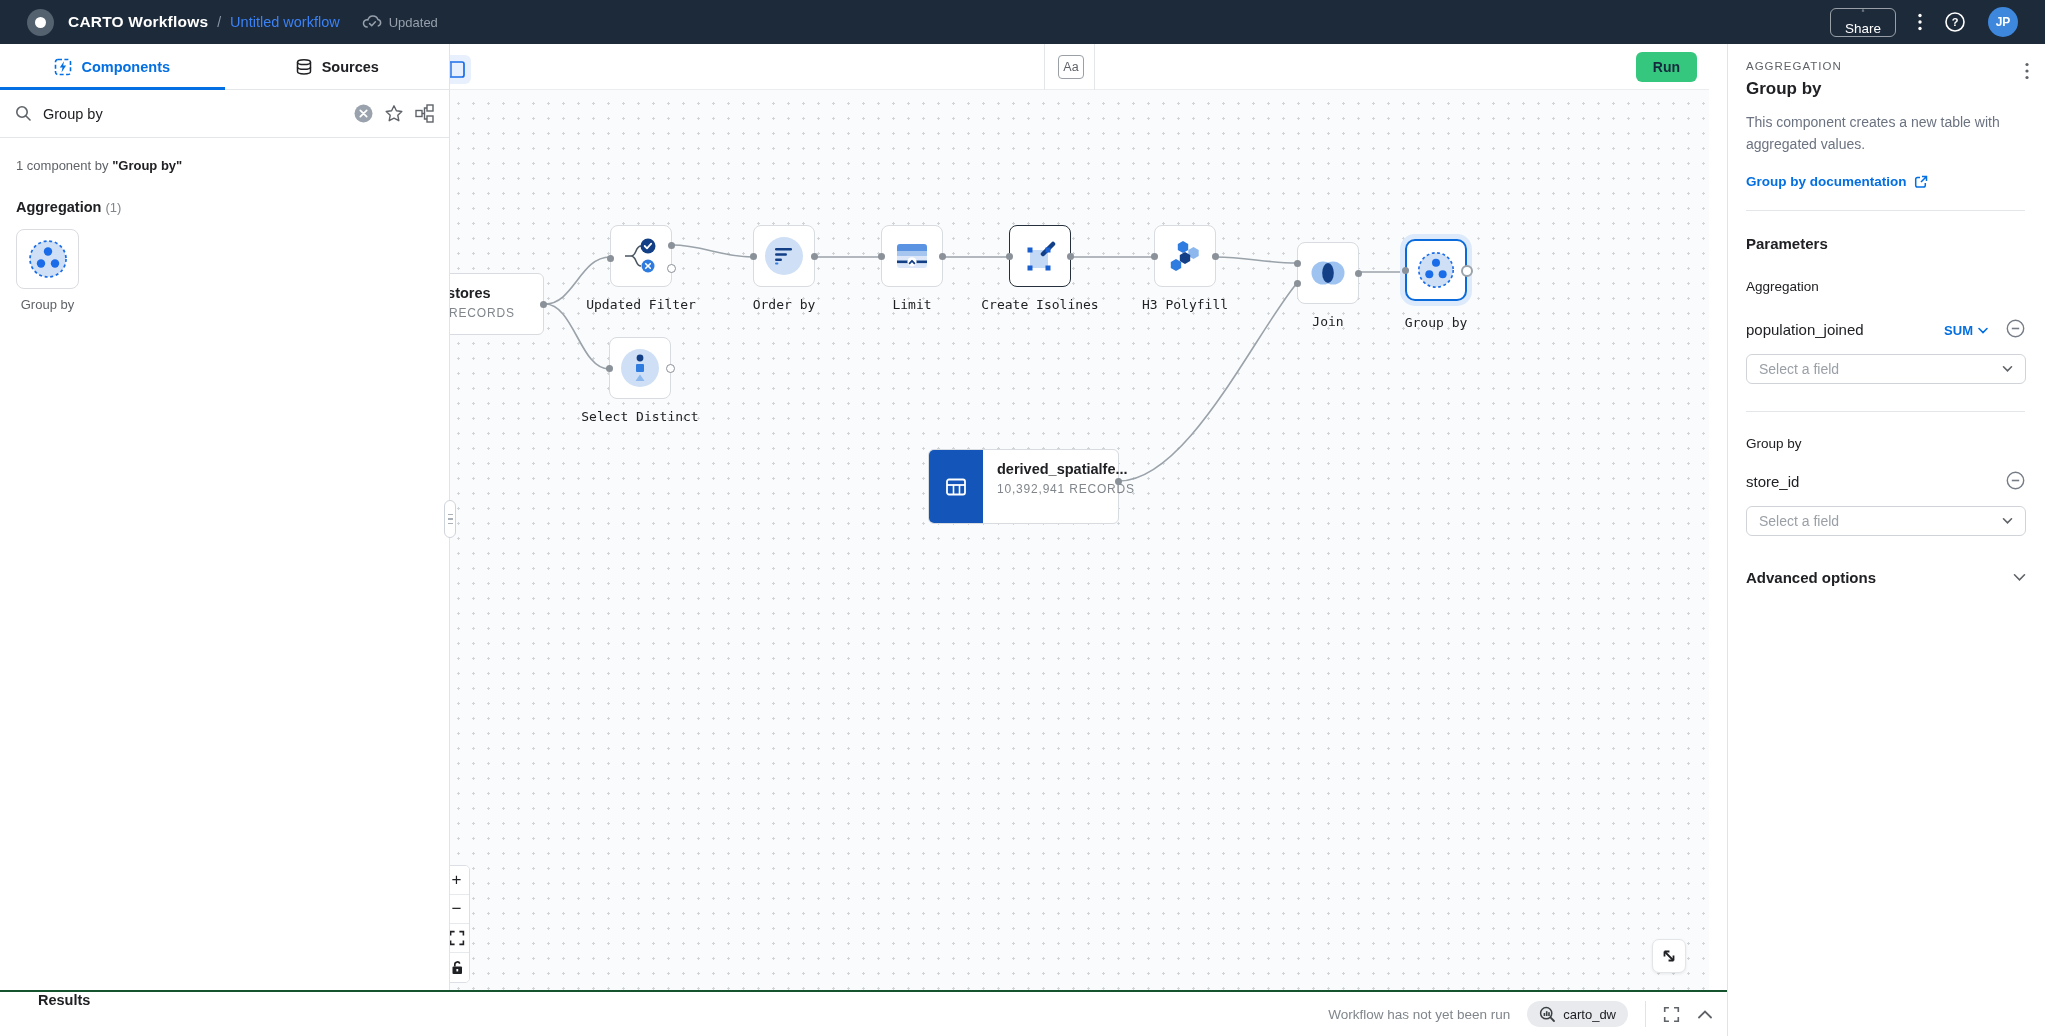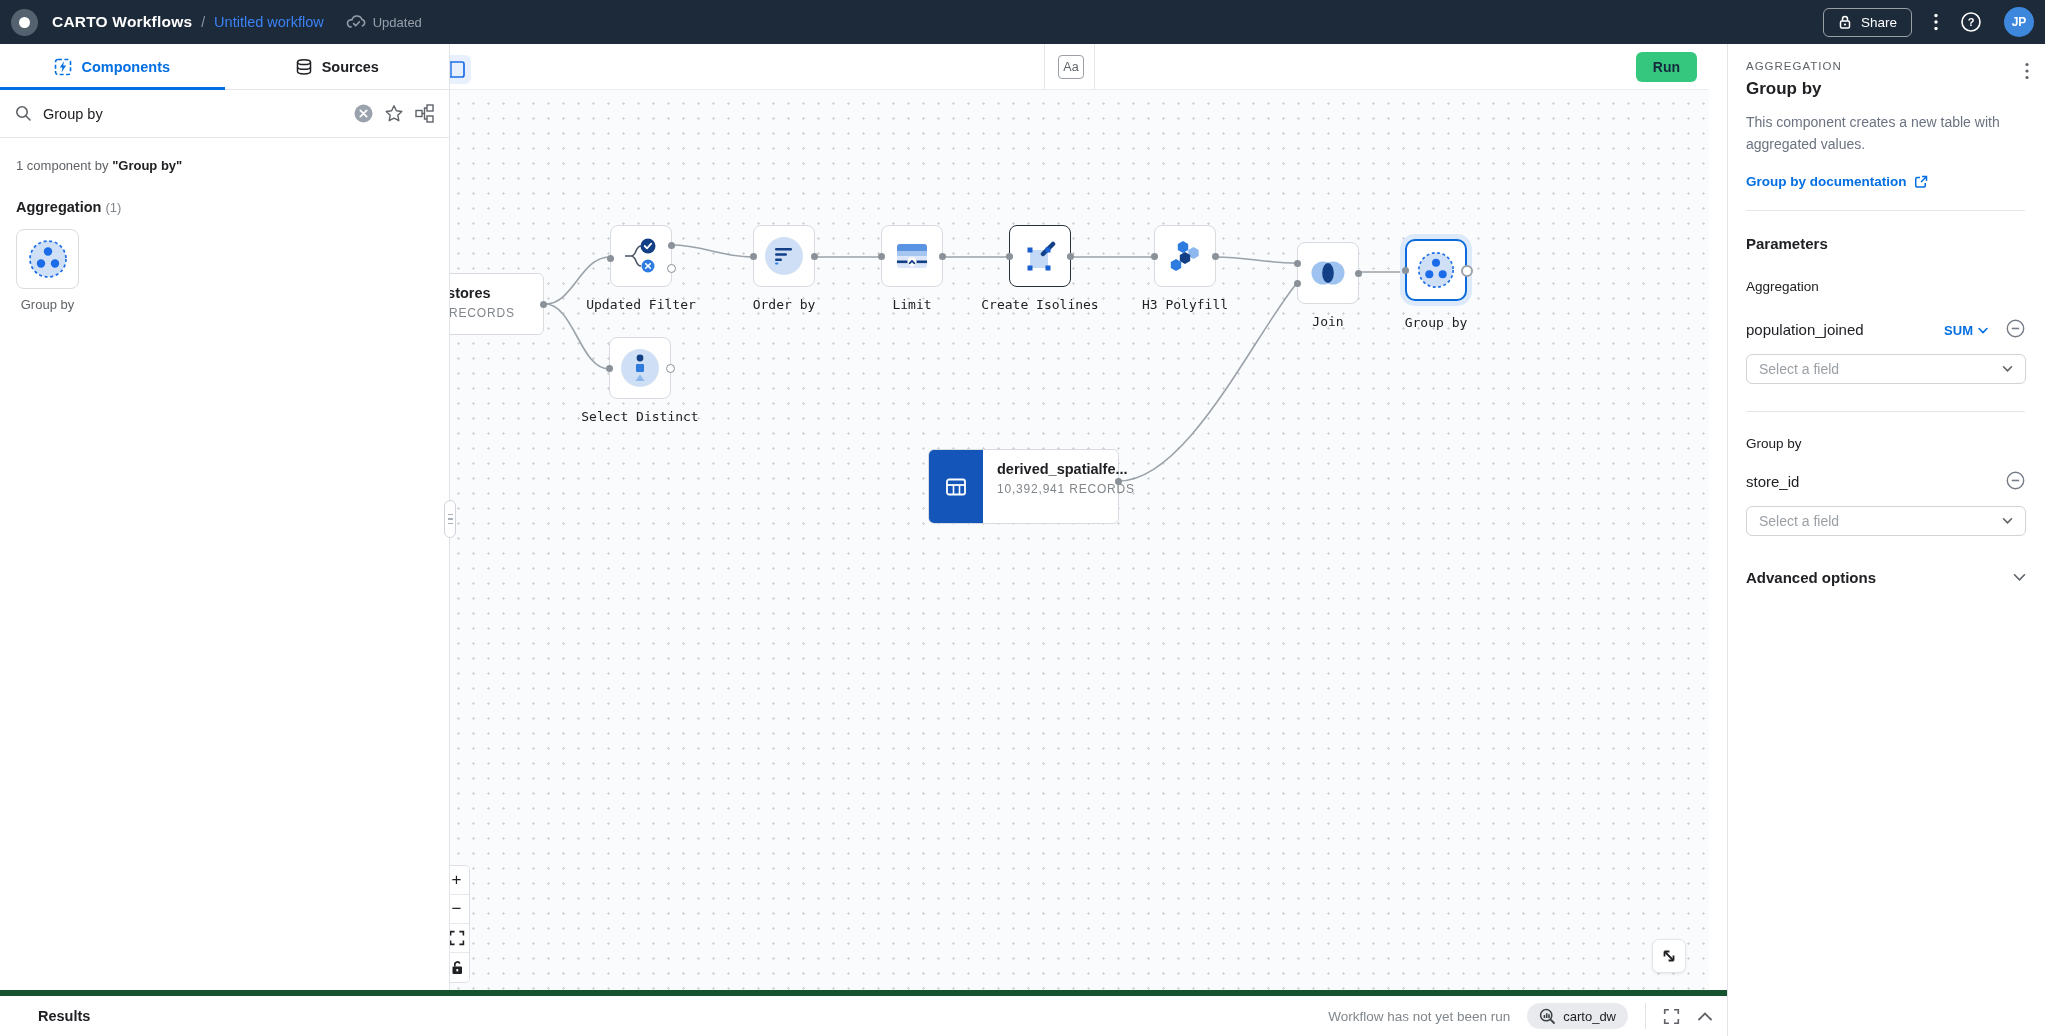--- a/index.html
+++ b/index.html
@@ -1,28 +1,28 @@
 <!DOCTYPE html>
 <html><head>
 <meta charset="utf-8">
 <style>
   * { margin:0; padding:0; box-sizing:border-box; }
   html,body { width:2045px; height:1036px; overflow:hidden; }
   body { font-family:"Liberation Sans", sans-serif; background:#fff; position:relative; color:#202124; }
 
   
-  .header { position:absolute; left:0; top:0; width:2045px; height:44px; background:#1c2a3a; display:flex; align-items:center; padding:0 11px; z-index:30; }
+  .header { position:absolute; left:0; top:0; width:2045px; height:44px; background:#1c2a3a; display:flex; align-items:center; padding:0 27px; z-index:30; }
   .logo { width:27px; height:27px; border-radius:50%; background:#54616e; display:flex; align-items:center; justify-content:center; margin-right:14px; }
   .logo-dot { width:11px; height:11px; border-radius:50%; background:#fff; }
   .app-title { color:#fff; font-size:15.5px; font-weight:bold; letter-spacing:.2px; }
   .crumb-sep { color:#8b97a5; margin:0 9px; font-size:14px; }
   .wf-title { color:#3b82f6; font-size:14.5px; }
   .saved { display:flex; align-items:center; gap:7px; margin-left:22px; color:#97a0ab; font-size:13px; }
   .header-right { margin-left:auto; display:flex; align-items:center; gap:22px; }
-  .share-btn { display:flex; align-items:center; gap:9px; border:1px solid rgba(255,255,255,.55); border-radius:6px; height:29px; padding:0 14px; color:#fff; font-size:13.5px; cursor:pointer; background:transparent; }
+  .share-btn { display:flex; align-items:center; gap:9px; border:1px solid rgba(255,255,255,.55); border-radius:6px; height:29px; padding:0 14px; color:#fff; font-size:13.5px; cursor:pointer; background:transparent;flex-direction:column; }
   .avatar { width:30px; height:30px; border-radius:50%; background:#3d87dd; color:#fff; font-size:12px; font-weight:bold; display:flex; align-items:center; justify-content:center; }
   .icon-btn { background:none; border:none; cursor:pointer; display:flex; align-items:center; }
 
   
   .sidebar { position:absolute; left:0; top:44px; width:450px; height:946px; background:#fff; border-right:1px solid #e0e3e7; z-index:10; }
   .tabs { display:flex; height:46px; border-bottom:1px solid #e4e7ea; }
   .tab { flex:1; display:flex; align-items:center; justify-content:center; gap:9px; font-size:14.5px; font-weight:bold; cursor:pointer; position:relative; color:#202124; }
   .tab.active { color:#036fe2; }
   .tab.active::after { content:""; position:absolute; left:0; right:0; bottom:-1px; height:3px; background:#036fe2; }
   .search-row { height:48px; display:flex; align-items:center; padding:0 15px; gap:11px; border-bottom:1px solid #e4e7ea; }
@@ -87,21 +87,21 @@
   .p-field-name { font-size:15px; }
   .p-agg-fn { margin-left:auto; display:flex; align-items:center; gap:5px; color:#036fe2; font-size:13px; font-weight:bold; cursor:pointer; }
   .p-minus { margin-left:18px; background:none; border:none; cursor:pointer; display:flex; }
   .p-minus.pushed { margin-left:auto; }
   .p-select { margin-top:16px; width:280px; height:30px; border:1px solid #d0d4d9; border-radius:6px; display:flex; align-items:center; padding:0 12px; color:#9aa0a6; font-size:14px; cursor:pointer; background:#fff; }
   .p-select .chev { margin-left:auto; }
   .p-adv { display:flex; align-items:center; margin-top:33px; font-size:15px; font-weight:bold; cursor:pointer; width:280px; }
   .p-adv svg { margin-left:auto; }
 
   
-  .footer { position:absolute; left:0; top:990px; width:1727px; height:46px; background:#fff; border-top:6px solid #14532d; display:flex; align-items:center; padding:0 14px 0 38px; z-index:15; }
+  .footer { position:absolute; left:0; top:990px; width:1727px; height:46px; background:#fff; border-top:2px solid #14532d; display:flex; padding:0 14px 0 38px; z-index:15; }
   .f-results { font-size:14.5px; font-weight:bold; }
   .f-right { margin-left:auto; display:flex; align-items:center; gap:17px; }
   .f-status { color:#80868b; font-size:13.5px; }
   .f-pill { display:flex; align-items:center; gap:7px; background:#e8eaed; border-radius:13px; height:26px; padding:0 12px; font-size:13px; color:#202124; cursor:pointer; }
   .f-div { width:1px; height:26px; background:#e0e3e7; }
 </style>
 </head>
 <body>
 
 <div class="header">

